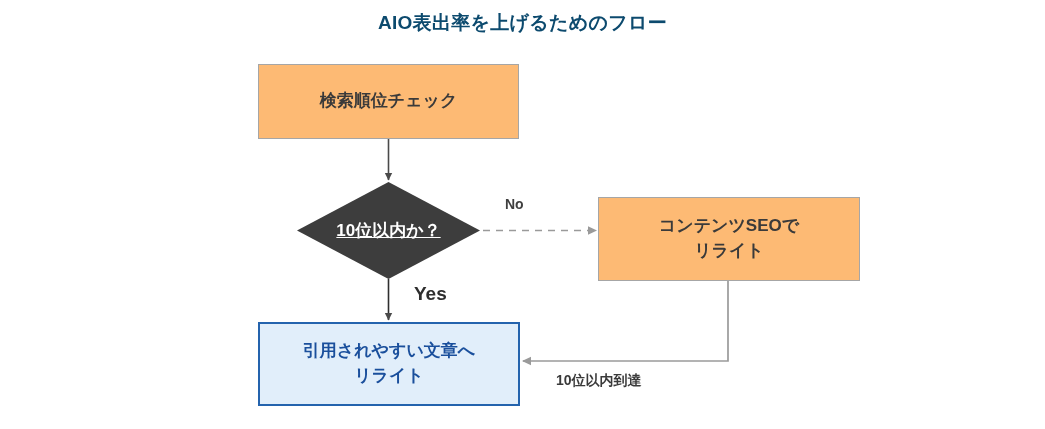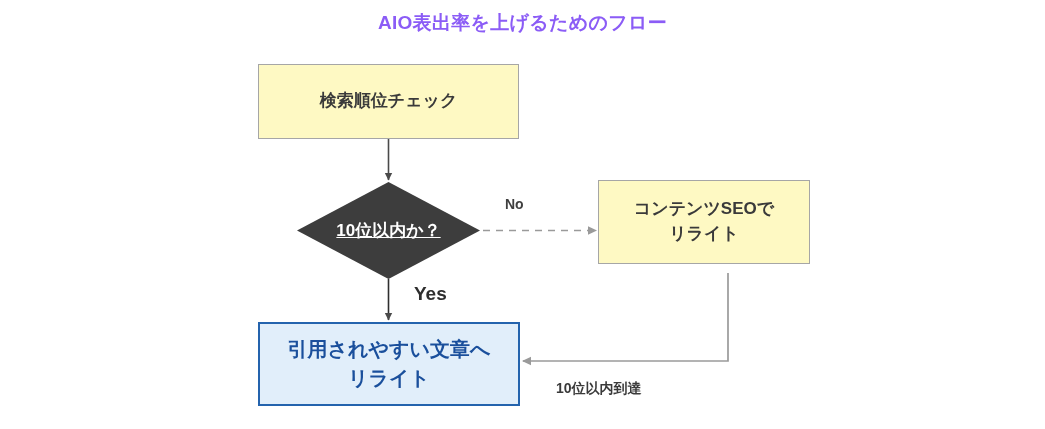--- a/index.html
+++ b/index.html
@@ -24,54 +24,54 @@
   }
 
   .chart-title {
     position: absolute;
     left: 0;
     top: 10px;
     width: 1045px;
     text-align: center;
     font-size: 19px;
     font-weight: bold;
-    color: #8b5cf6;
+    color: #0c4a6e;
     letter-spacing: 0.3px;
     white-space: nowrap;
   }
 
   
   .node {
     position: absolute;
     box-sizing: border-box;
     display: flex;
     align-items: center;
     justify-content: center;
     text-align: center;
     line-height: 1.45;
     font-weight: bold;
   }
 
   .node-process {
-    background: #fef9c3;
+    background: #fdba74;
     border: 1px solid #a6a6a6;
     color: #3a3a3a;
     font-size: 17px;
   }
 
   .node-highlight {
     background: #e1eefa;
     border: 2px solid #2463ad;
     color: #1a4f9c;
-    font-size: 20px;
+    font-size: 17px;
   }
 
   
   #node-check   { left: 258px; top: 64px;  width: 261px; height: 75px; }
-  #node-seo     { left: 598px; top: 180px; width: 212px; height: 84px; text-align: center; }
+  #node-seo     { left: 598px; top: 197px; width: 262px; height: 84px; text-align: center; }
   #node-rewrite { left: 258px; top: 322px; width: 262px; height: 84px; }
 
   
   .node-decision {
     position: absolute;
     left: 297px;
     top: 182px;
     width: 183px;
     height: 97px;
   }
@@ -95,21 +95,21 @@
   }
 
   
   .edge-label {
     position: absolute;
     font-weight: bold;
     white-space: nowrap;
   }
   #label-no  { left: 505px; top: 196px; font-size: 14px; color: #404040; }
   #label-yes { left: 414px; top: 283px; font-size: 19px; color: #2e2e2e; }
-  #label-back{ left: 556px; top: 380px; font-size: 14px; color: #3a3a3a; }
+  #label-back{ left: 556px; top: 372px; font-size: 14px; color: #3a3a3a; }
 </style>
 </head>
 <body>
 
 <svg id="flow-canvas" viewBox="0 0 1045 429" xmlns="http://www.w3.org/2000/svg">
   <defs>
     <marker id="arrow-dark" markerWidth="9" markerHeight="9" refX="7.5" refY="4.5" orient="auto" markerUnits="userSpaceOnUse">
       <path d="M0,0.6 L8,4.5 L0,8.4 z" fill="#4a4a4a"></path>
     </marker>
     <marker id="arrow-gray" markerWidth="10" markerHeight="10" refX="8" refY="5" orient="auto" markerUnits="userSpaceOnUse">

